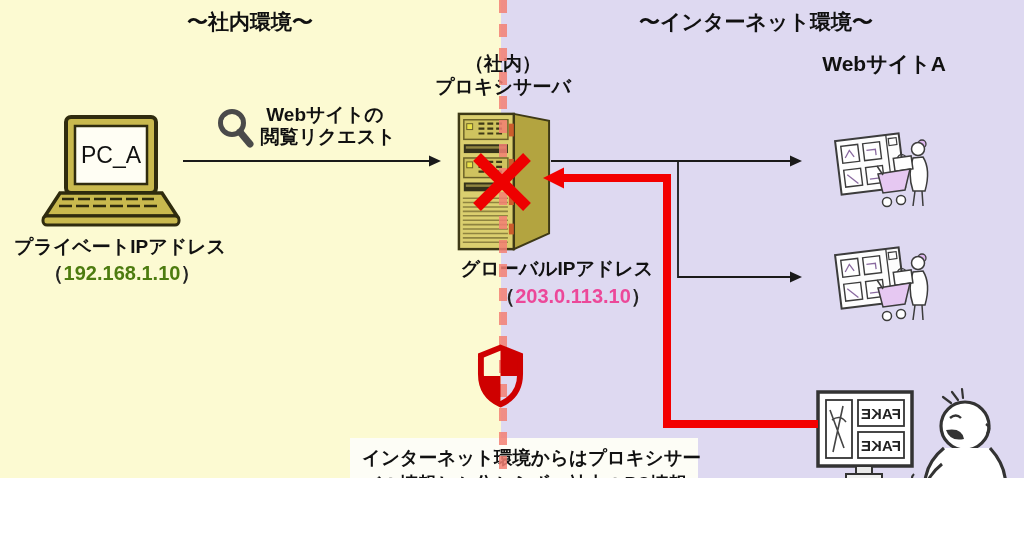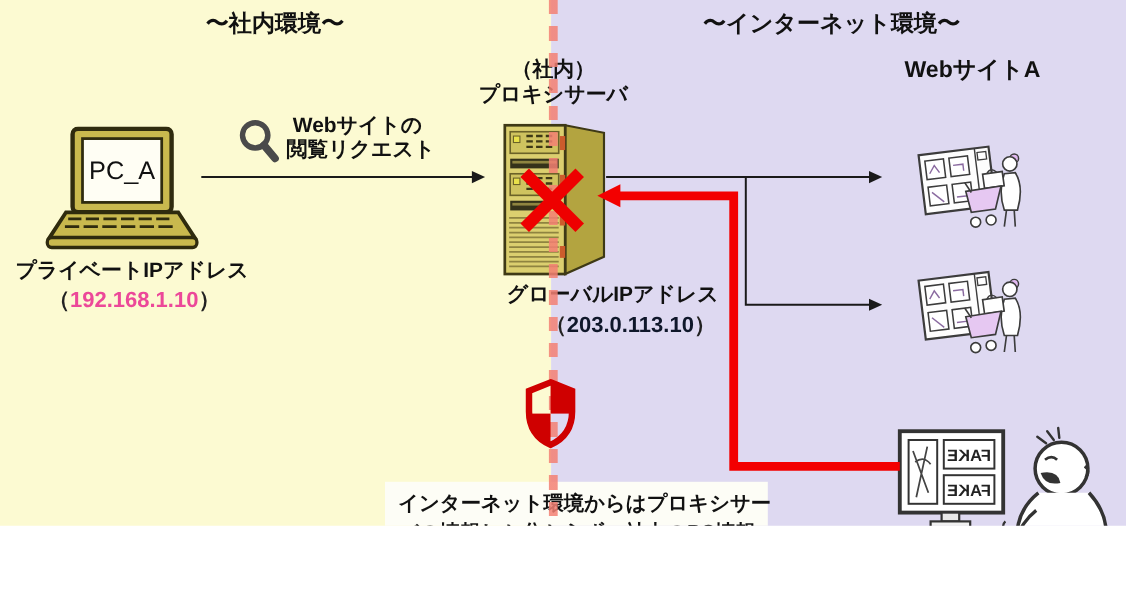--- a/index.html
+++ b/index.html
@@ -13,21 +13,21 @@
   #zone-right{left:501px;width:523px;background:#ded9f1;}
   #bottom-bar{left:0;top:541px;width:1024px;height:9px;background:#0b0b0b;}
   #divider{
     left:499px;top:0;width:8px;height:541px;z-index:5;
     background:repeating-linear-gradient(180deg,
       rgba(243,128,115,.85) 0 13px, rgba(0,0,0,0) 13px 24px);
   }
   .lbl{position:absolute;transform:translateX(-50%);white-space:nowrap;
        font-weight:700;line-height:1.15;z-index:4;}
   .sz21{font-size:21px;} .sz19{font-size:19px;} .sz20{font-size:20px;}
-  .ip-private{color:#ec4899;} .ip-global{color:#0f172a;}
+  .ip-private{color:#4d7c0f;} .ip-global{color:#ec4899;}
   .paren{color:#222;}
   .url-underline{text-decoration:underline;text-decoration-thickness:2px;text-underline-offset:3px;}
   #note-box{
     left:350px;top:438px;width:348px;background:#fdfdf6;z-index:4;
     padding:7px 12px 8px 12px;box-sizing:border-box;
     font-size:18.5px;font-weight:700;line-height:26px;color:#111;
   }
   #note-box div{white-space:nowrap;}
   svg{display:block;}
   .icon{z-index:3;}

